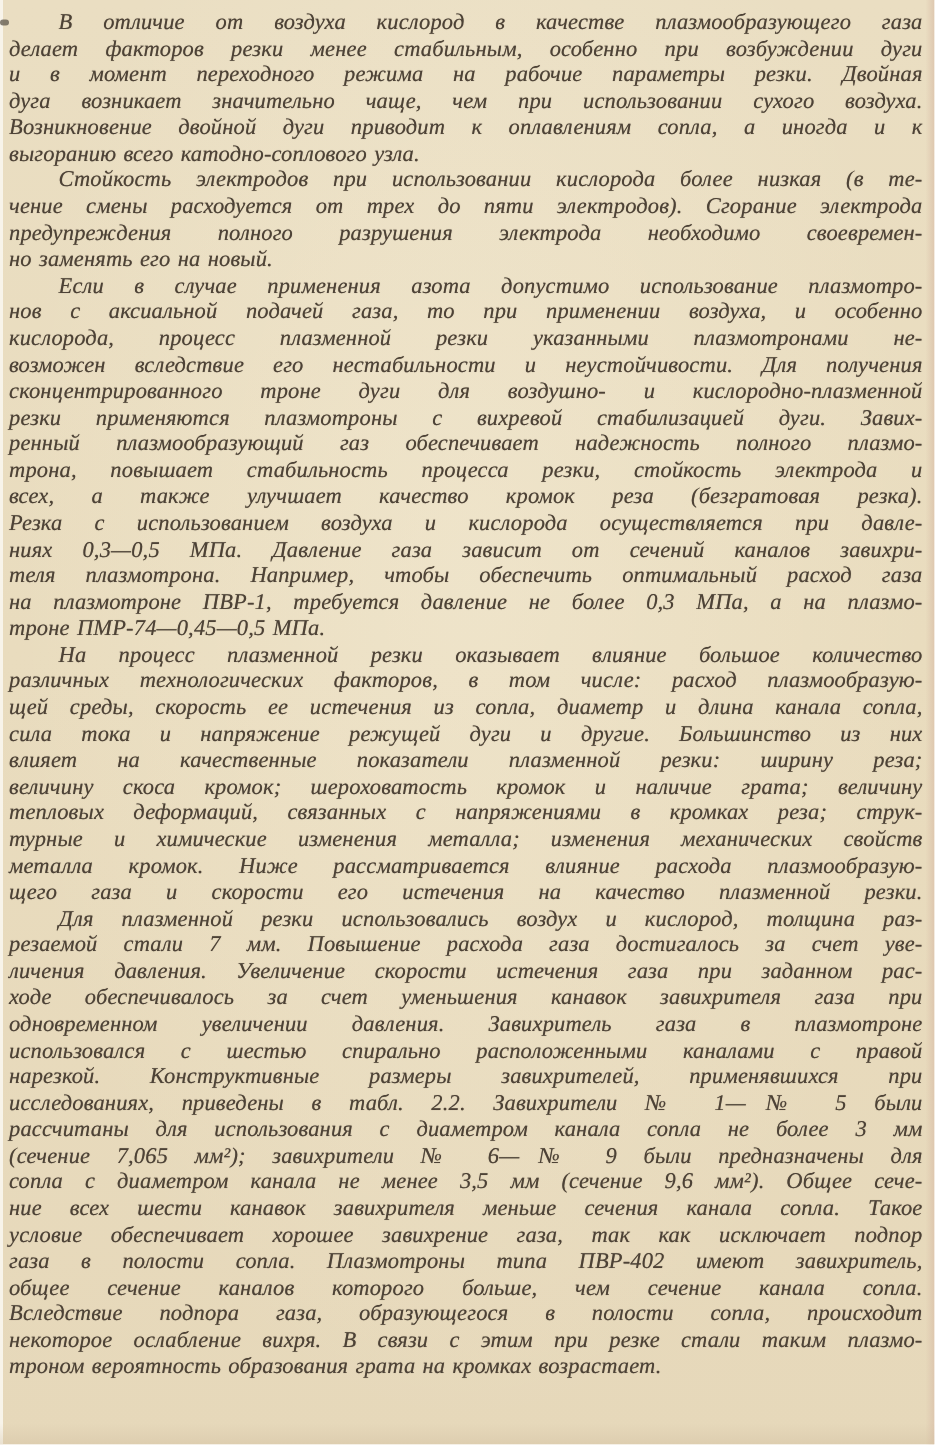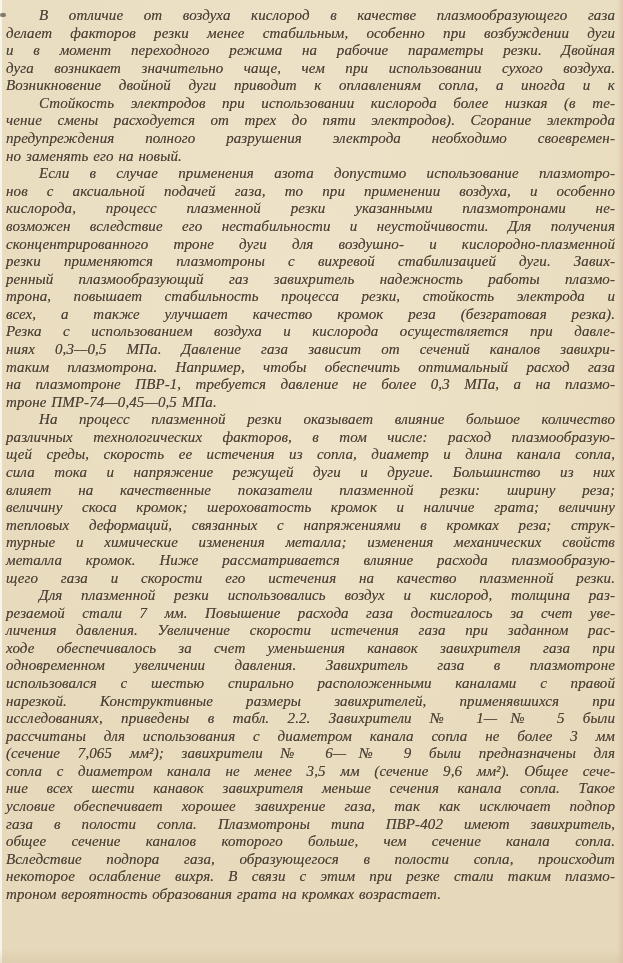--- a/index.html
+++ b/index.html
@@ -69,40 +69,41 @@
   <div class="edge-left-mark"></div>
   <div class="edge-right-strip"></div>
   <div class="edge-bottom-shade"></div>
   <div class="text-block">
       <div class="para">
         <div class="line first">В отличие от воздуха кислород в качестве плазмообразующего газа</div>
         <div class="line">делает факторов резки менее стабильным, особенно при возбуждении дуги</div>
         <div class="line">и в момент переходного режима на рабочие параметры резки. Двойная</div>
         <div class="line">дуга возникает значительно чаще, чем при использовании сухого воздуха.</div>
         <div class="line">Возникновение двойной дуги приводит к оплавлениям сопла, а иногда и к</div>
+        <div class="line short-last">выгоранию всего катодно-соплового узла.</div>
       </div>
       <div class="para">
         <div class="line first">Стойкость электродов при использовании кислорода более низкая (в те-</div>
         <div class="line">чение смены расходуется от трех до пяти электродов). Сгорание электрода</div>
         <div class="line">предупреждения полного разрушения электрода необходимо своевремен-</div>
         <div class="line short-last">но заменять его на новый.</div>
       </div>
       <div class="para">
         <div class="line first">Если в случае применения азота допустимо использование плазмотро-</div>
         <div class="line">нов с аксиальной подачей газа, то при применении воздуха, и особенно</div>
         <div class="line">кислорода, процесс плазменной резки указанными плазмотронами не-</div>
         <div class="line">возможен вследствие его нестабильности и неустойчивости. Для получения</div>
         <div class="line">сконцентрированного троне дуги для воздушно- и кислородно-плазменной</div>
         <div class="line">резки применяются плазмотроны с вихревой стабилизацией дуги. Завих-</div>
-        <div class="line">ренный плазмообразующий газ завихритель надежность работы плазмо-</div>
+        <div class="line">ренный плазмообразующий газ обеспечивает надежность полного плазмо-</div>
         <div class="line">трона, повышает стабильность процесса резки, стойкость электрода и</div>
         <div class="line">всех, а также улучшает качество кромок реза (безгратовая резка).</div>
         <div class="line">Резка с использованием воздуха и кислорода осуществляется при давле-</div>
         <div class="line">ниях 0,3—0,5 МПа. Давление газа зависит от сечений каналов завихри-</div>
-        <div class="line">таким плазмотрона. Например, чтобы обеспечить оптимальный расход газа</div>
+        <div class="line">теля плазмотрона. Например, чтобы обеспечить оптимальный расход газа</div>
         <div class="line">на плазмотроне ПВР-1, требуется давление не более 0,3 МПа, а на плазмо-</div>
         <div class="line short-last">троне ПМР-74—0,45—0,5 МПа.</div>
       </div>
       <div class="para">
         <div class="line first">На процесс плазменной резки оказывает влияние большое количество</div>
         <div class="line">различных технологических факторов, в том числе: расход плазмообразую-</div>
         <div class="line">щей среды, скорость ее истечения из сопла, диаметр и длина канала сопла,</div>
         <div class="line">сила тока и напряжение режущей дуги и другие. Большинство из них</div>
         <div class="line">влияет на качественные показатели плазменной резки: ширину реза;</div>
         <div class="line">величину скоса кромок; шероховатость кромок и наличие грата; величину</div>

